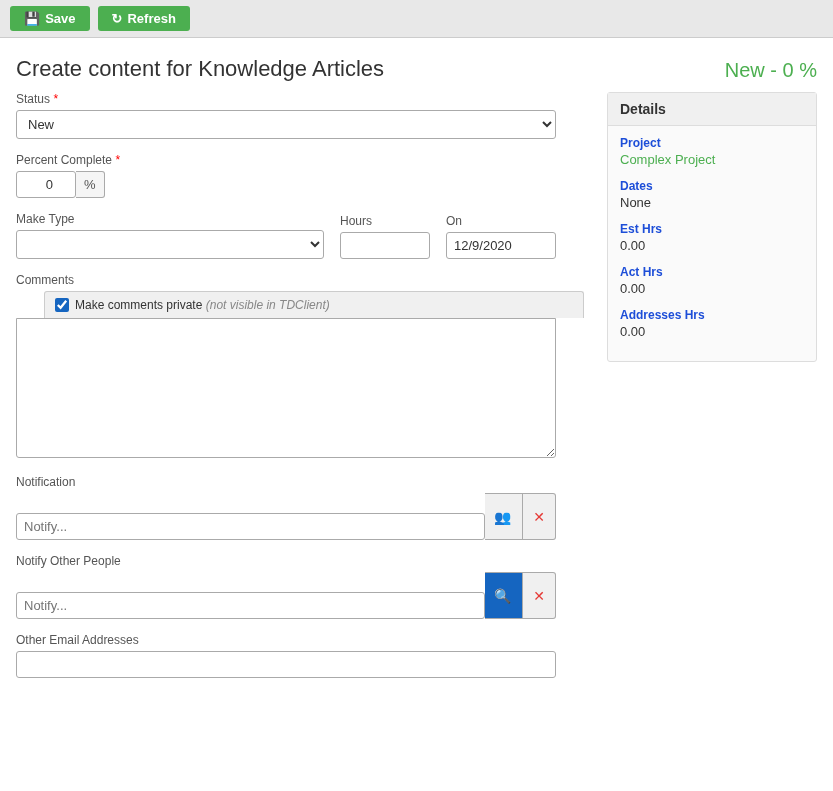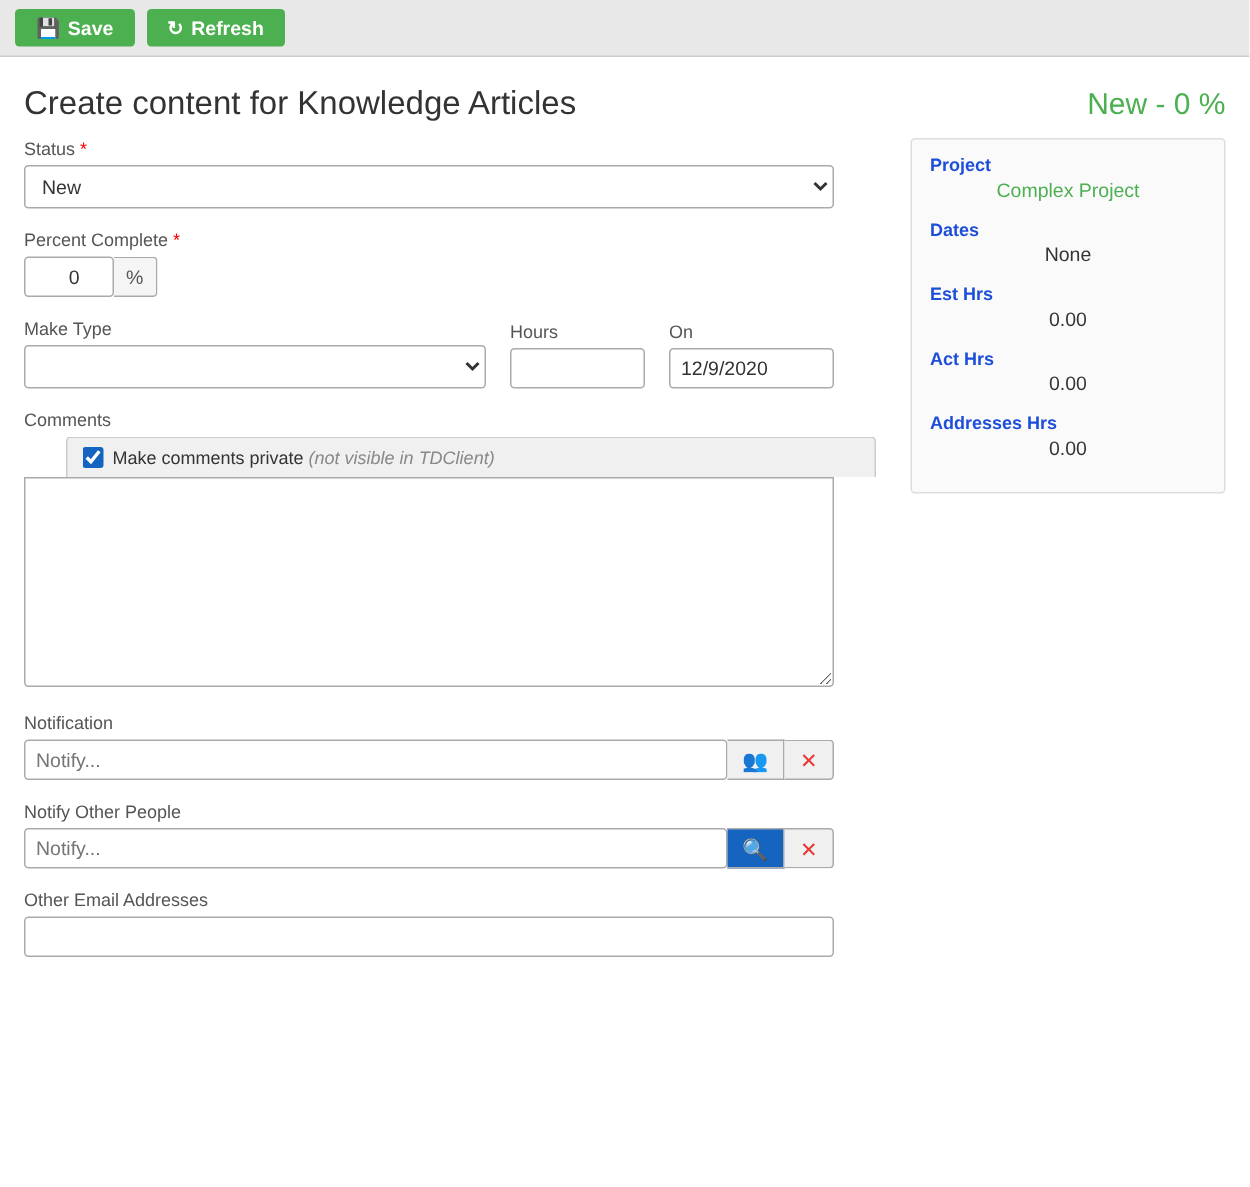--- a/index.html
+++ b/index.html
@@ -154,20 +154,21 @@
       margin-bottom: 14px;
     }
     .notify-input-row {
       display: flex;
       max-width: 540px;
     }
     .notify-input {
       flex: 1;
       border-radius: 3px 0 0 3px;
       border-right: none;
+      margin-top: 20px;
     }
     .notify-btn {
       border: 1px solid #aaa;
       background: #f0f0f0;
       cursor: pointer;
       padding: 0 10px;
       font-size: 14px;
       display: flex;
       align-items: center;
       justify-content: center;
@@ -222,21 +223,20 @@
     }
     .detail-key {
       font-size: 12px;
       color: #1d4ed8;
       font-weight: bold;
       margin-bottom: 2px;
     }
     .detail-value {
       font-size: 13px;
       color: #333;
-      text-align: center;
     }
     .detail-value.link { color: #4caf50; }
   </style>
 </head>
 <body>
 
 <div class="toolbar">
   <button class="btn btn-green">
     <span>💾</span>
     <span>Save</span>
@@ -338,20 +338,21 @@
 
     <div class="field-group">
       <div class="field-label">Other Email Addresses</div>
       <input type="text" class="other-email-input" style="">
     </div>
 
   </div>
 
   <div class="sidebar">
     <div class="details-panel">
+      <div class="details-header">Details</div>
       <div class="details-body">
 
         <div class="detail-item">
           <div class="detail-key">Project</div>
           <div class="detail-value link">Complex Project</div>
         </div>
 
         <div class="detail-item">
           <div class="detail-key">Dates</div>
           <div class="detail-value">None</div>

